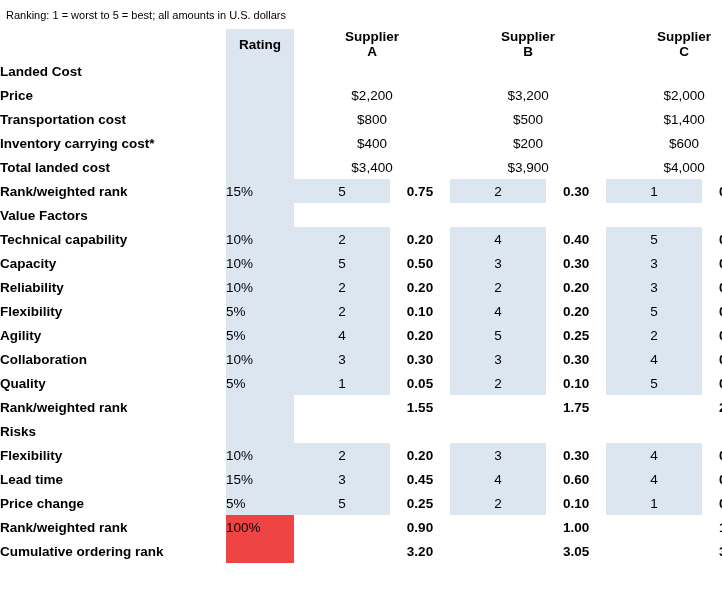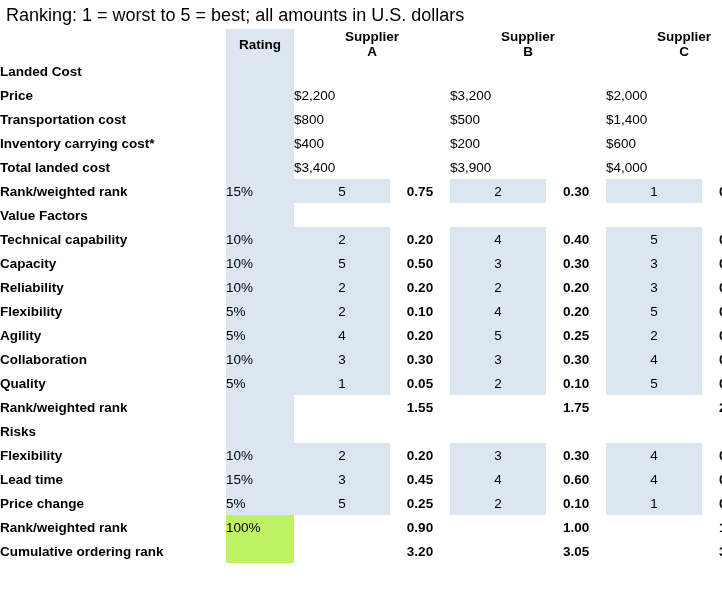--- a/index.html
+++ b/index.html
@@ -16,21 +16,21 @@
   }
   .page {
     position: relative;
     width: 722px;
     height: 612px;
     box-sizing: border-box;
     padding: 0;
   }
   .notes {
     padding: 5px 0 0 6px;
-    font-size: 18px;
+    font-size: 11px;
     line-height: 20px;
   }
   .notes div {
     white-space: nowrap;
   }
   table.matrix {
     border-collapse: collapse;
     width: 722px;
     table-layout: fixed;
     margin-top: 4px;
@@ -54,29 +54,29 @@
     overflow: hidden;
     margin-left: 36px;
   }
   .i0 { padding-left: 8px; }
   .i1 { padding-left: 26px; }
   .i2 { padding-left: 42px; }
   .bold { font-weight: bold; }
   .rating {
     background: #dce6f1;
   }
-  .rating.plain { background: #bef264; }
+  .rating.plain { background: #ef4444; }
   .blue {
     background: #dce6f1;
   }
   .val {
     text-align: center;
   }
   .money {
-    text-align: left;
+    text-align: center;
     padding-right: 22px;
   }
   .wt {
     text-align: center;
     font-weight: bold;
   }
   
   .tline td { border-top: 1px solid #000000; }
   .bline td { border-bottom: 1px solid #000000; }
   .hdr td {

